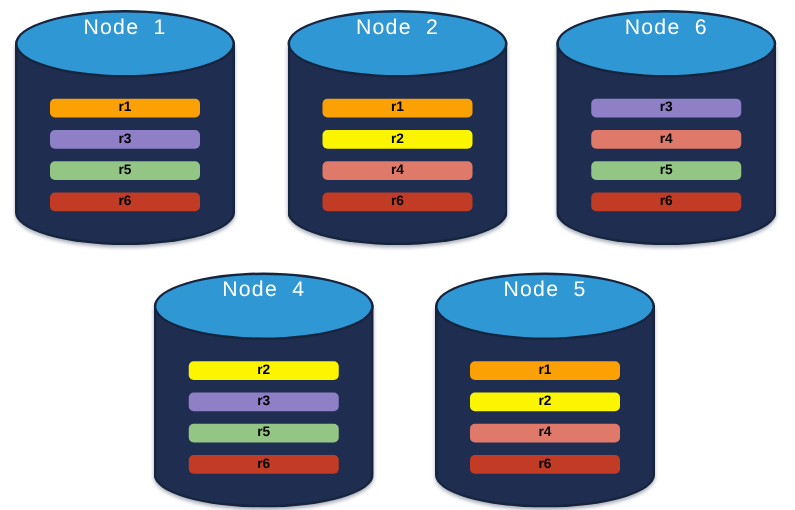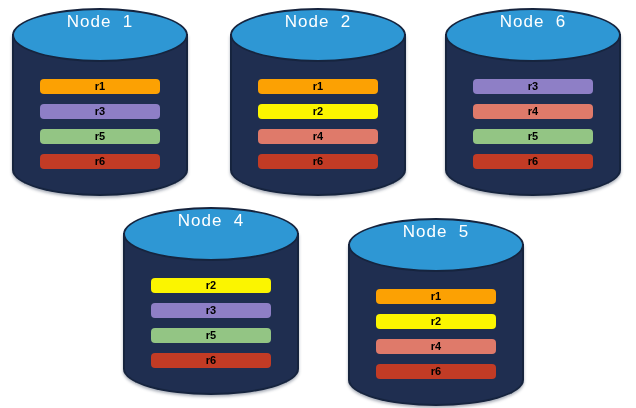--- a/index.html
+++ b/index.html
@@ -112,21 +112,21 @@
       <span class="node-label">Node  6</span>
     </div>
     <div class="bars">
       <div class="bar" style="background-color: rgb(142, 127, 198);">r3</div>
       <div class="bar" style="background-color: rgb(223, 122, 106);">r4</div>
       <div class="bar" style="background-color: rgb(147, 197, 132);">r5</div>
       <div class="bar" style="background-color: rgb(194, 59, 37);">r6</div>
     </div>
   </div>
 
-  <div class="cylinder" style="left:123px; top:207px;">
+  <div class="cylinder" style="left:123px; top:218px;">
     <div class="cyl-body"></div>
     <div class="cyl-top">
       <span class="node-label">Node  4</span>
     </div>
     <div class="bars">
       <div class="bar" style="background-color: rgb(251, 245, 0);">r2</div>
       <div class="bar" style="background-color: rgb(142, 127, 198);">r3</div>
       <div class="bar" style="background-color: rgb(147, 197, 132);">r5</div>
       <div class="bar" style="background-color: rgb(194, 59, 37);">r6</div>
     </div>

